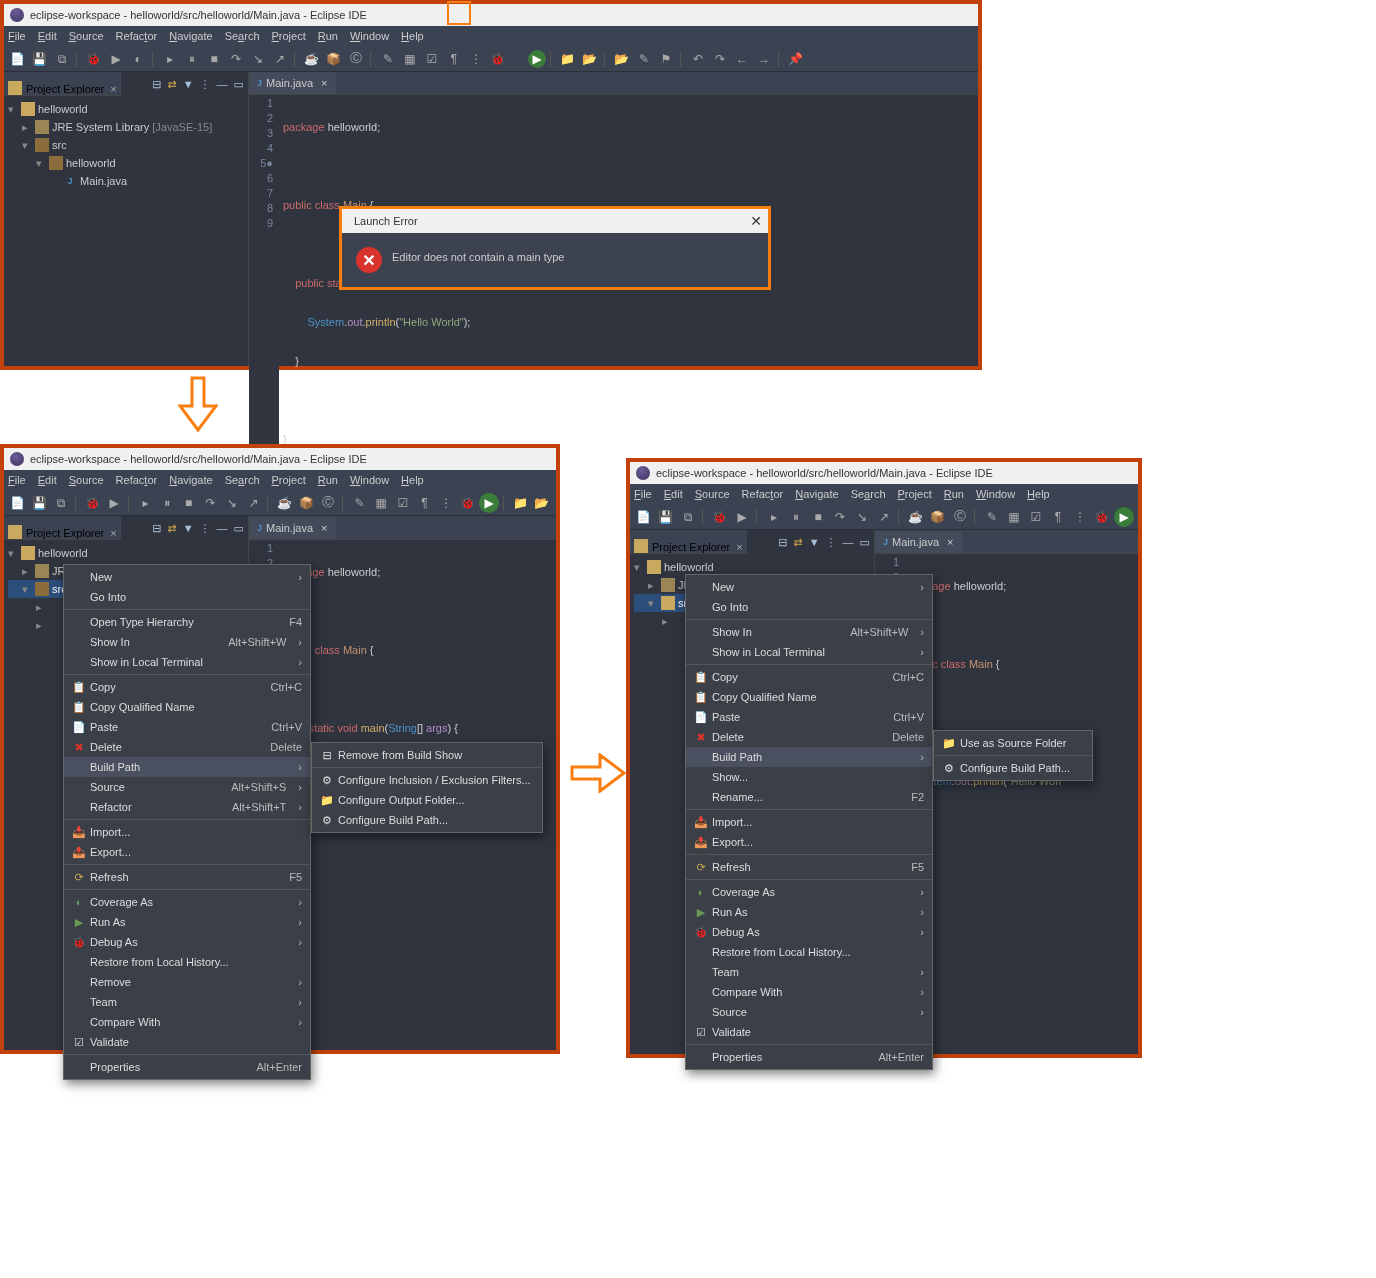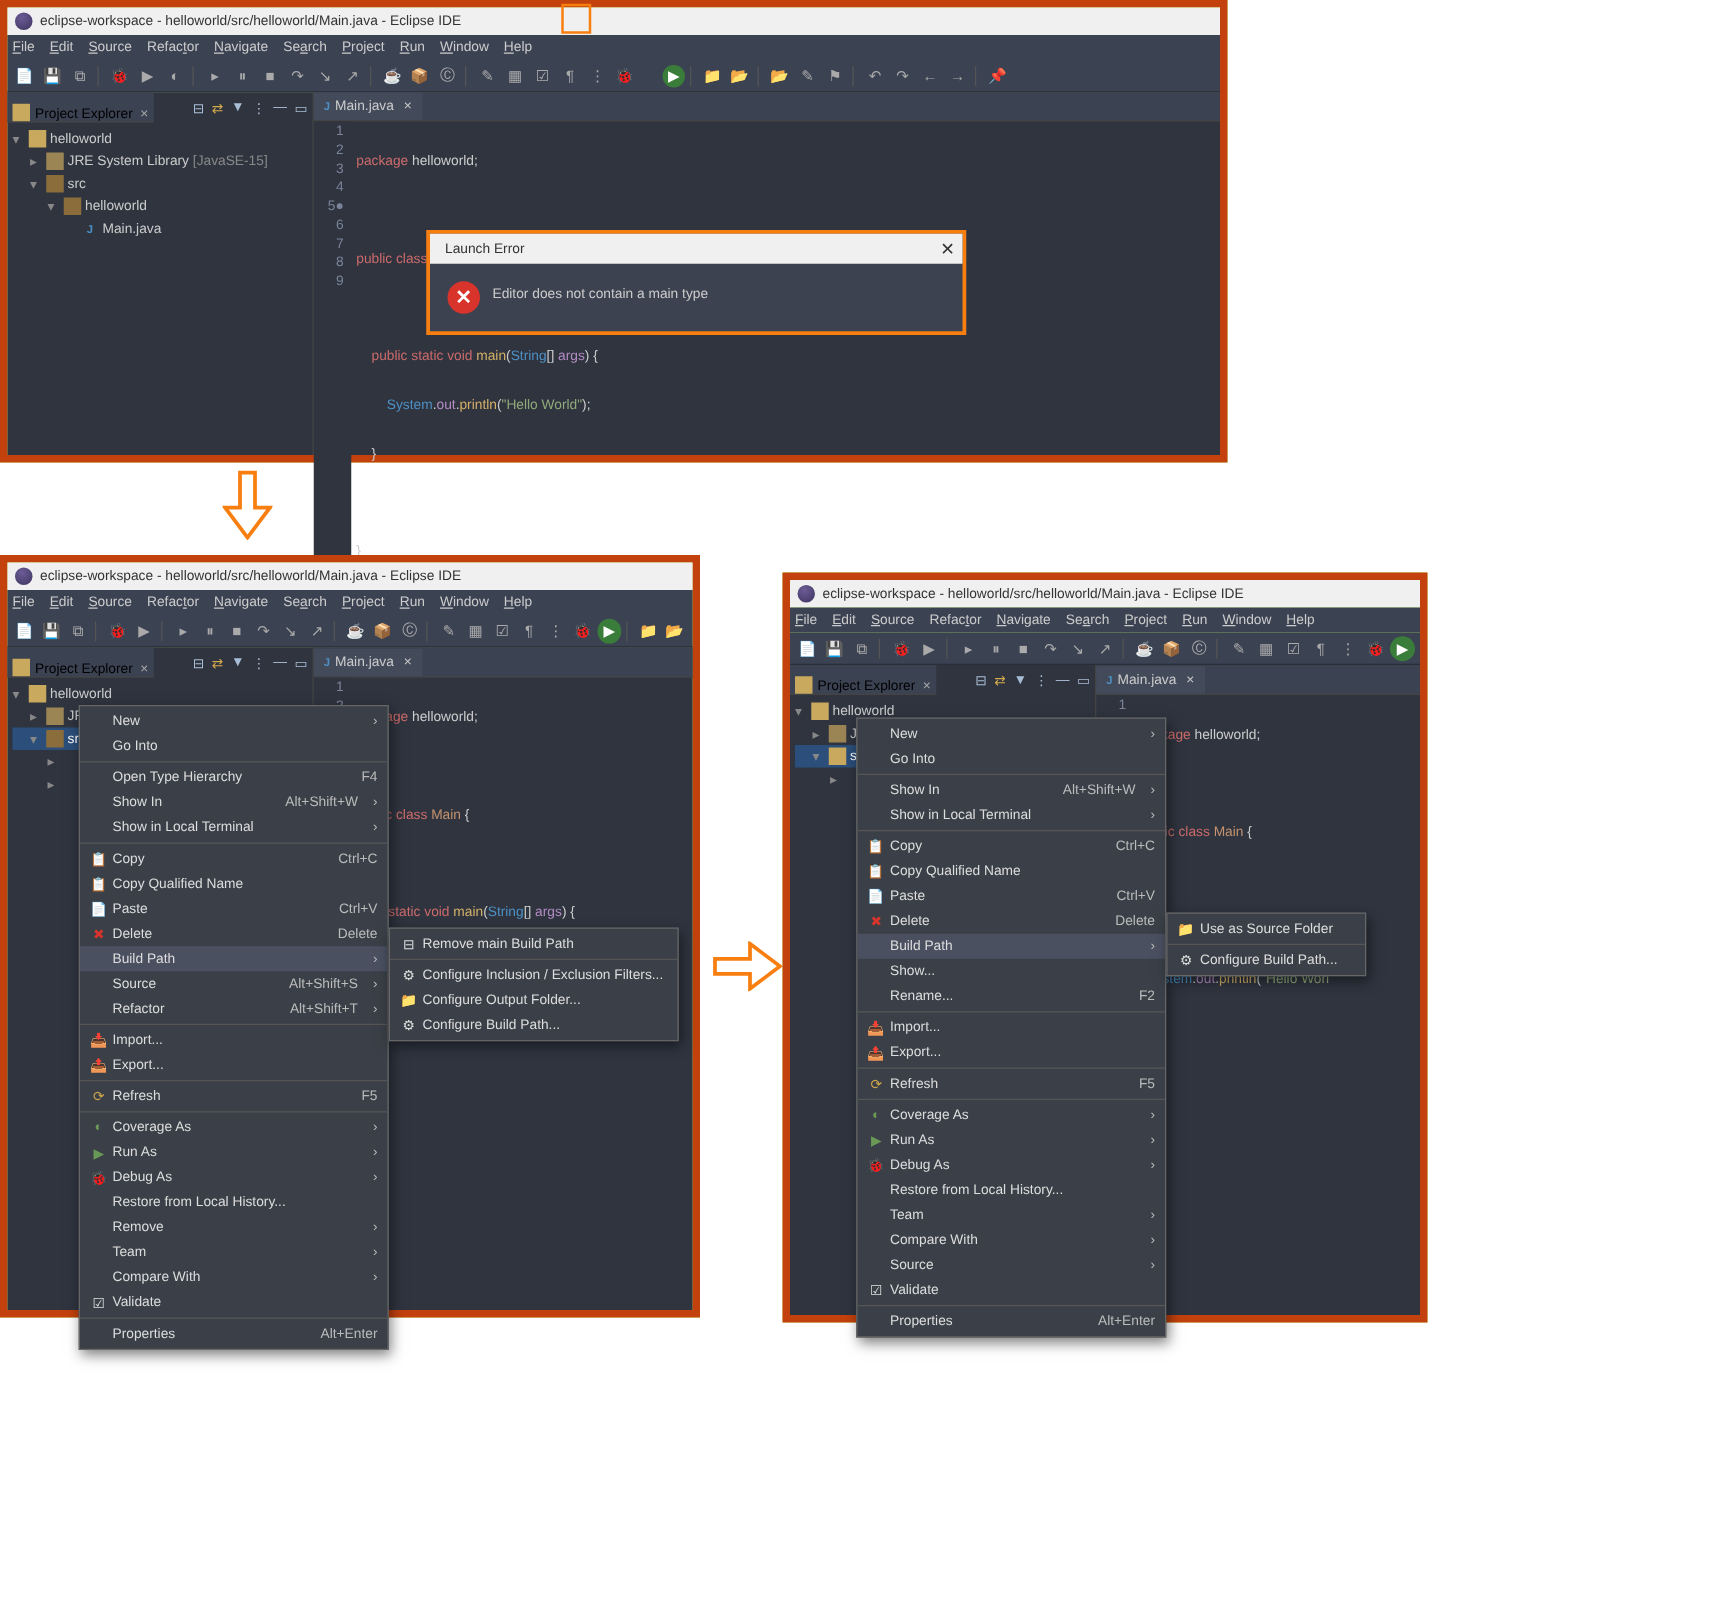--- a/index.html
+++ b/index.html
@@ -1,17 +1,17 @@
 <!DOCTYPE html>
 <html><head>
 <meta charset="utf-8">
 <style>
 *{box-sizing:border-box;margin:0;padding:0;font-family:"Segoe UI",Tahoma,sans-serif;font-size:11px}
 body{background:#fff;width:1376px;height:1278px;position:relative}
-.panel{position:absolute;background:#bef264;border:6px solid #c2410c}
+.panel{position:absolute;background:#ec4899;border:4px solid #c2410c}
 .titlebar{background:#f0f0f0;color:#333;height:22px;display:flex;align-items:center;padding:0 6px;font-size:12px}
 .titlebar .ec-icon{width:14px;height:14px;background:radial-gradient(circle at 40% 30%,#6b5b95,#3d3560);border-radius:50%;margin-right:6px}
 .menubar{background:#3b4252;color:#ccc;height:20px;display:flex;align-items:center;padding:0 4px;gap:12px}
 .menubar span{cursor:default}
 .menubar span u{text-decoration:underline}
 .toolbar{background:#3b4252;height:26px;display:flex;align-items:center;padding:0 4px;gap:2px;border-bottom:1px solid #2a2e38}
 .tbtn{width:20px;height:20px;display:flex;align-items:center;justify-content:center;color:#aaa;font-size:12px}
 .tbtn.sep{width:4px;border-left:1px solid #555;height:16px;margin:0 2px}
 .body-area{display:flex;height:calc(100% - 68px)}
 .sidebar{width:245px;background:#2f343f;border-right:1px solid #444;display:flex;flex-direction:column}
@@ -197,21 +197,21 @@
           <div><span class="kw">    public static void </span><span class="fn">main</span><span>(</span><span class="typ">String</span><span>[] </span><span class="var">args</span><span>) {</span></div>
           <div><span>        </span><span class="typ">System</span><span>.</span><span class="var">out</span><span>.</span><span class="fn">println</span><span>(</span><span class="str">"Hello World"</span><span>);</span></div>
           <div>    }</div>
           <div></div>
           <div>}</div>
         </div>
       </div>
     </div>
   </div>
 
-  <div class="dialog" style="left:335px;top:178px;width:432px">
+  <div class="dialog" style="left:335px;top:202px;width:432px">
     <div class="dlg-title">
       <span style="display:flex;align-items:center;gap:6px">
           <span class="ec-icon"></span>
           <span>Launch Error</span>
         </span>
       <span class="x">✕</span>
     </div>
     <div class="dlg-body">
       <div class="err-icon">✕</div>
       <div style="padding-top:4px">Editor does not contain a main type</div>
@@ -464,21 +464,21 @@
   <div class="row">
       <span class="ci"></span>
       <span class="lbl">Properties</span>
       <span class="sc">Alt+Enter</span>
     </div>
 </div>
 
 <div class="ctx" style="left:311px;top:742px;width:232px">
   <div class="row">
       <span class="ci">⊟</span>
-      <span class="lbl">Remove main Build Path</span>
+      <span class="lbl">Remove from Build Show</span>
     </div>
   <hr>
   <div class="row">
       <span class="ci">⚙</span>
       <span class="lbl">Configure Inclusion / Exclusion Filters...</span>
     </div>
   <div class="row">
       <span class="ci">📁</span>
       <span class="lbl">Configure Output Folder...</span>
     </div>

